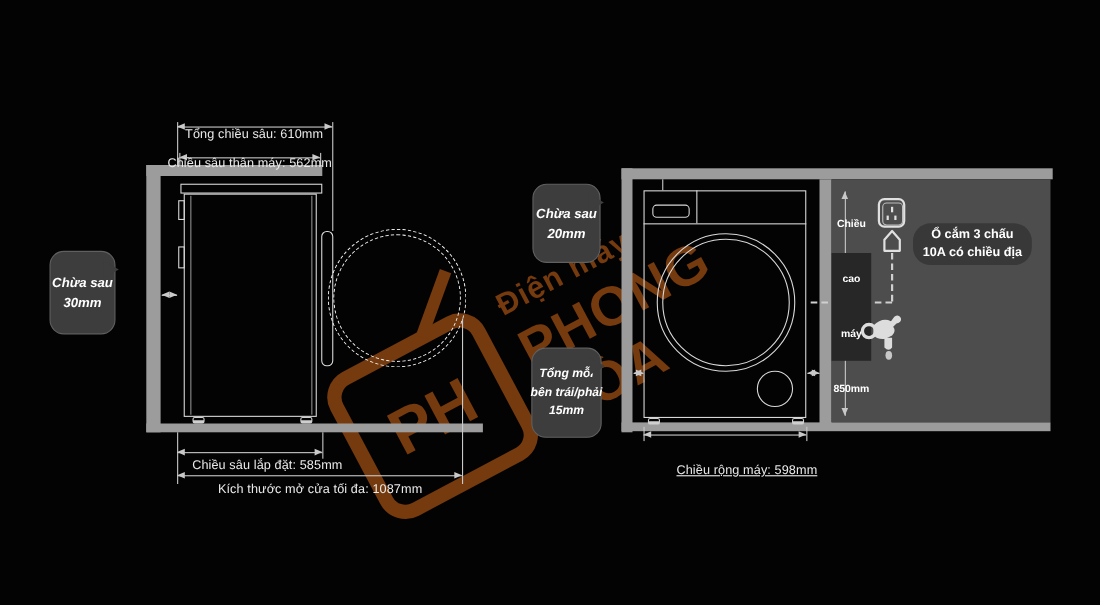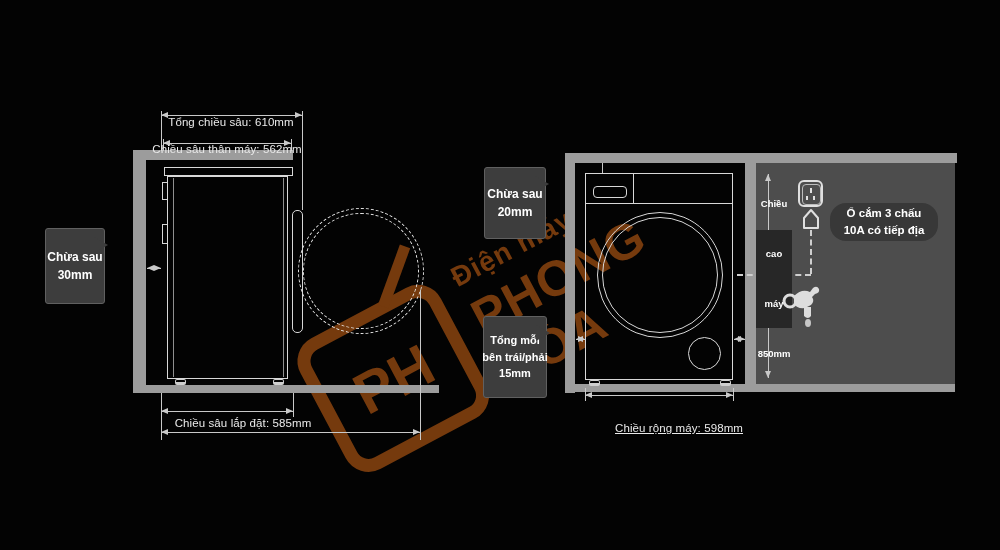--- a/index.html
+++ b/index.html
@@ -15,23 +15,23 @@
   .hline{position:absolute;height:0;border-top:1px solid #c9c9c9;z-index:3;}
   
   .arrow-h{position:absolute;height:0;border-top:1px solid #c9c9c9;z-index:3;}
   .arrow-h::before{content:'';position:absolute;left:0;top:-4px;border-top:3.5px solid transparent;border-bottom:3.5px solid transparent;border-right:7px solid #c9c9c9;}
   .arrow-h::after{content:'';position:absolute;right:0;top:-4px;border-top:3.5px solid transparent;border-bottom:3.5px solid transparent;border-left:7px solid #c9c9c9;}
   .arrow-v{position:absolute;width:0;border-left:1px solid #c9c9c9;z-index:3;}
   .arrow-v::before{content:'';position:absolute;top:0;left:-4px;border-left:3.5px solid transparent;border-right:3.5px solid transparent;border-bottom:7px solid #c9c9c9;}
   .arrow-v::after{content:'';position:absolute;bottom:0;left:-4px;border-left:3.5px solid transparent;border-right:3.5px solid transparent;border-top:7px solid #c9c9c9;}
   .dimtext{position:absolute;transform:translateX(-50%);white-space:nowrap;font-size:11.5px;color:#eaeaea;z-index:4;letter-spacing:.1px;margin-top:20px;}
   
-  .callout{position:absolute;background:#3d3d3d;border:1px solid #606060;border-radius:3px;
+  .callout{position:absolute;background:#3d3d3d;border:1px solid #606060;border-radius:13px;
            display:flex;flex-direction:column;align-items:center;justify-content:center;
-           font-weight:bold;font-size:11.5px;line-height:1.5;color:#fff;z-index:5;text-align:center;white-space:nowrap;}
+           font-weight:bold;font-size:11.5px;line-height:1.5;color:#fff;z-index:5;text-align:center;white-space:nowrap;font-style:italic;}
   .callout .beak{position:absolute;right:-12px;top:8px;width:0;height:0;
            border:8px solid transparent;border-left:14px solid #3d3d3d;}
   
   .plabel{position:absolute;background:#383838;border-radius:16px;display:flex;flex-direction:column;
           align-items:center;justify-content:center;font-weight:bold;font-size:11.5px;line-height:1.5;
           color:#fff;z-index:4;text-align:center;white-space:nowrap;}
   .badge{position:absolute;background:#272727;display:flex;flex-direction:column;align-items:center;
          justify-content:center;font-weight:bold;font-size:9.5px;line-height:1.45;color:#fff;z-index:4;text-align:center;gap:36px;}
   .dash-v{position:absolute;width:0;border-left:2px dashed #cfcfcf;z-index:3;}
   .dash-h{position:absolute;height:0;border-top:2px dashed #cfcfcf;z-index:3;}
@@ -95,20 +95,21 @@
     <div class="beak"></div>
     <span>Chừa sau</span>
     <span>30mm</span>
   </div>
 
   <div class="dimtext" style="left:227px;top:397px;padding-left:32px;">Chiều sâu lắp đặt: 585mm</div>
   <div class="arrow-h" style="left:161px;top:411px;width:132px;"></div>
   <div class="vline" style="left:161px;top:393px;height:47px;"></div>
   <div class="vline" style="left:293px;top:393px;height:24px;"></div>
 
+  <div class="dimtext" style="left:291px;top:419px;">Kích thước mở cửa tối đa: 1087mm</div>
   <div class="arrow-h" style="left:161px;top:432px;width:259px;"></div>
   <div class="vline" style="left:420px;top:290px;height:150px;"></div>
 
   <div class="bar" style="left:565px;top:153px;width:392px;height:10px;"></div>
   <div class="bar" style="left:565px;top:153px;width:10px;height:240px;"></div>
   <div class="bar" style="left:745px;top:163px;width:11px;height:228px;"></div>
   <div class="panel" style="left:756px;top:163px;width:199px;height:221px;"></div>
   <div class="bar" style="left:565px;top:384px;width:390px;height:8px;"></div>
 
   <div class="ln" style="left:585px;top:173px;width:148px;height:207px;"></div>
@@ -146,21 +147,21 @@
   <div class="dash-h" style="left:737px;top:274px;width:74px;"></div>
   <svg class="abs" style="left:781px;top:284px;z-index:4;" width="42" height="44">
     <circle cx="9" cy="17" r="6" fill="none" stroke="#dddddd" stroke-width="3"></circle>
     <path d="M13 12 Q21 4 29 8 L32 4 Q36 1 38 5 Q39 9 34 10 L31 13 Q34 17 30 21 L24 24 Q16 25 13 20 Z" fill="#dddddd"></path>
     <path d="M23 23 L30 23 L30 32 Q27 36 23 32 Z" fill="#dddddd"></path>
     <ellipse cx="27" cy="39" rx="3" ry="4" fill="#c7c7c7"></ellipse>
   </svg>
 
   <div class="plabel" style="left:830px;top:203px;width:108px;height:38px;">
     <span>Ổ cắm 3 chấu</span>
-    <span>10A có tiếp địa</span>
+    <span>10A có chiều địa</span>
   </div>
 
   <div class="callout" style="left:484px;top:167px;width:60px;height:70px;font-size:12px;">
     <div class="beak"></div>
     <span>Chừa sau</span>
     <span>20mm</span>
   </div>
   <div class="callout" style="left:483px;top:316px;width:62px;height:80px;font-size:11px;">
     <div class="beak"></div>
     <span>Tổng mỗi</span>

